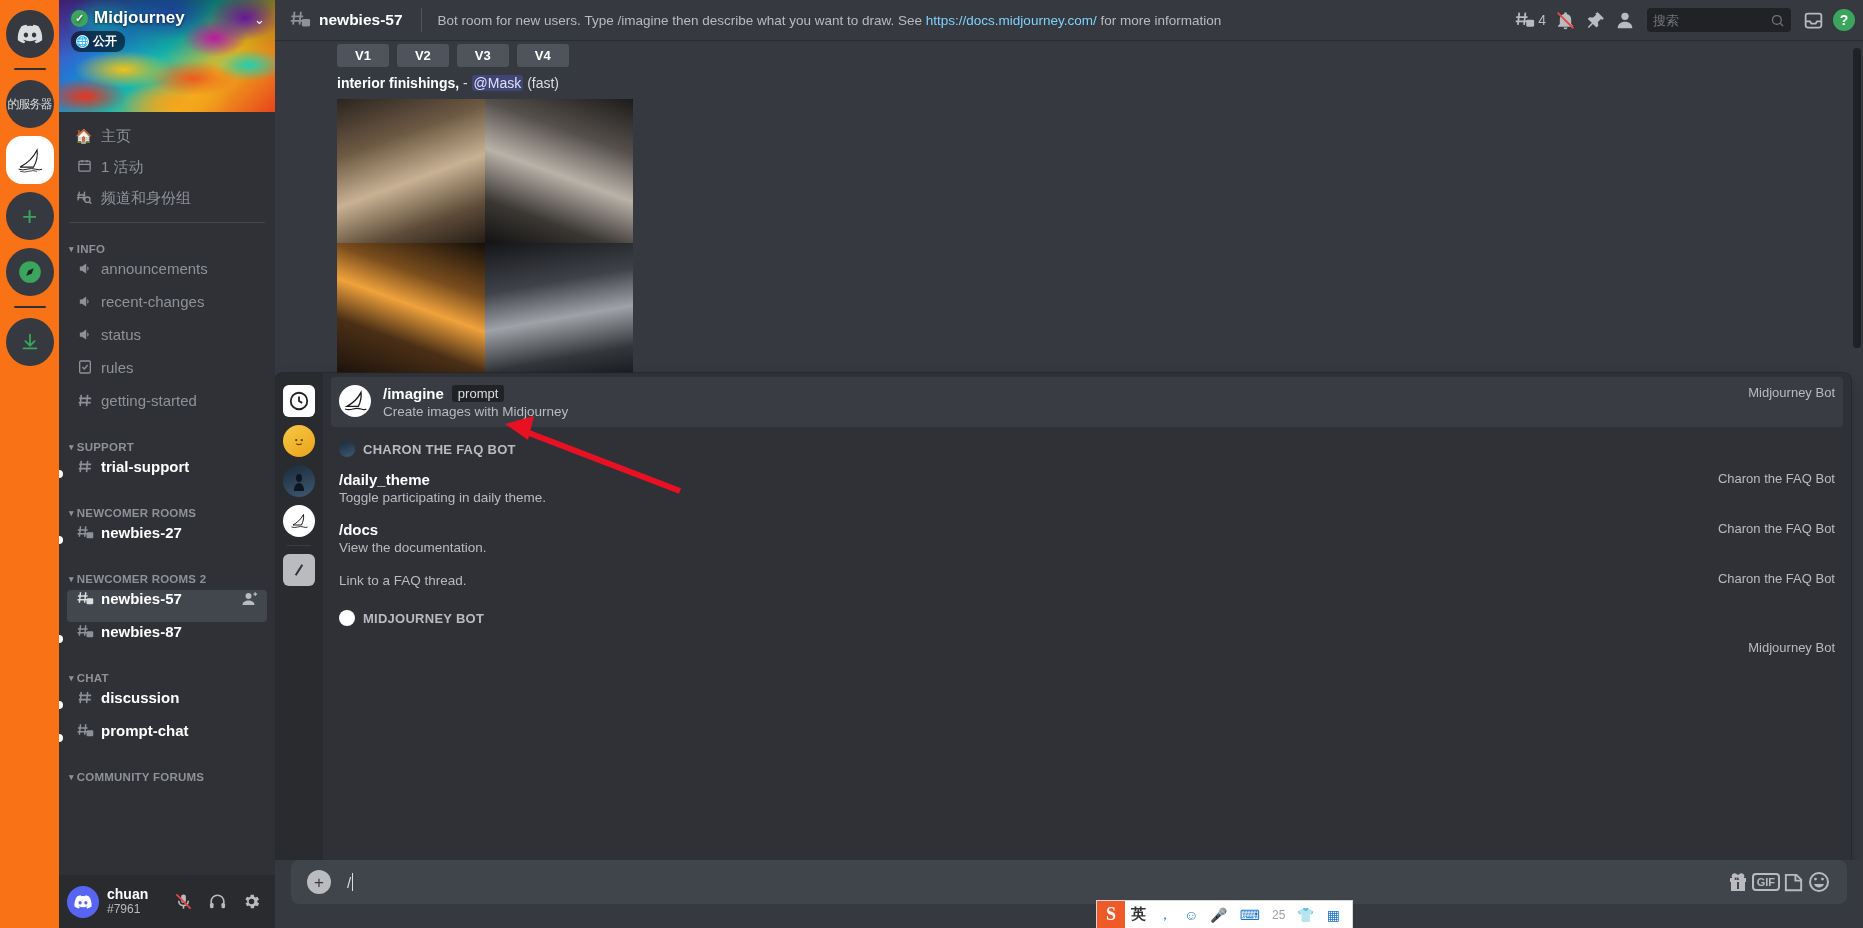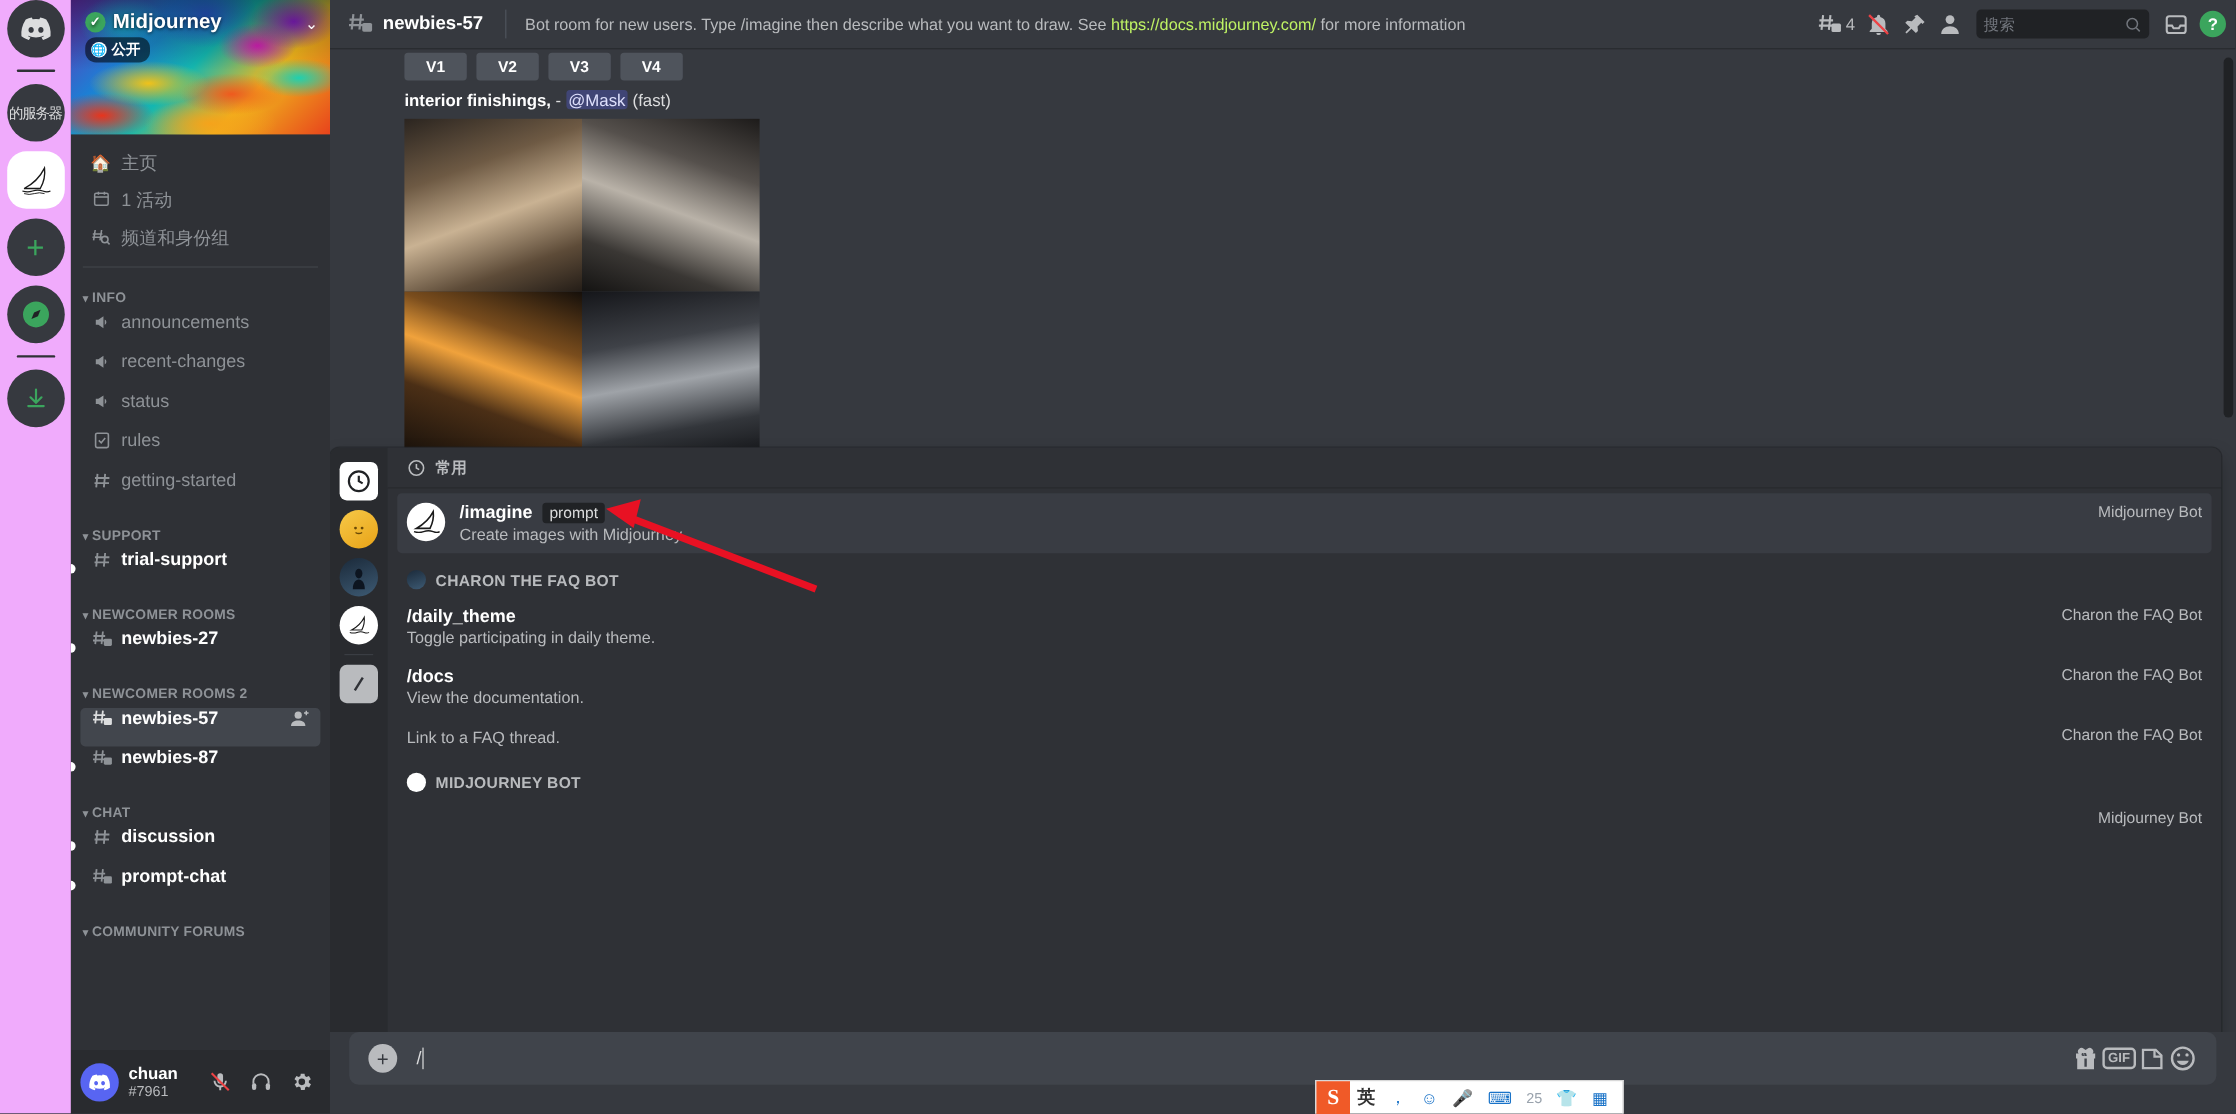--- a/index.html
+++ b/index.html
@@ -8,23 +8,23 @@
     background:#36393f;
     font-family:"Liberation Sans", sans-serif;
     font-size:15px;
     color:#dcddde;
     -webkit-font-smoothing:antialiased;
   }
   .app { display:flex; width:1863px; height:928px; }
 
   
   .rail {
-    width:59px; background:#f0abfc; flex-shrink:0;
+    width:59px; background:#f97316; flex-shrink:0;
     display:flex; flex-direction:column; align-items:center;
-    gap:8px; position:relative; z-index:6;
+    padding-top:10px; gap:8px; position:relative; z-index:6;
   }
   .pill {
     width:48px; height:48px; border-radius:50%;
     background:#36393f; display:flex; align-items:center; justify-content:center;
     color:#dcddde; cursor:pointer; position:relative; flex-shrink:0;
     font-size:13px; overflow:hidden;
   }
   .pill.active-sq { border-radius:16px; background:#fff; }
   .rail-sep { width:32px; height:2px; background:#2f3136; border-radius:1px; margin:2px 0; }
   .pill.green { color:#3ba55d; font-size:26px; line-height:1; }
@@ -116,21 +116,21 @@
     height:40px; flex-shrink:0; display:flex; align-items:center; gap:8px;
     padding:0 8px 0 14px; background:#36393f;
     box-shadow:0 1px 0 rgba(4,4,5,.2),0 1.5px 0 rgba(6,6,7,.05);
     position:relative; z-index:4;
   }
   .topbar-hash { color:#8e9297; display:flex; align-items:center; }
   .topbar-title { font-size:15.5px; font-weight:700; color:#fff; margin-right:2px; }
   .vsep { width:1px; height:24px; background:#4f545c; margin:0 8px; }
   .topic { font-size:13.5px; color:#b9bbbe; white-space:nowrap; overflow:hidden;
     text-overflow:ellipsis; flex:1; min-width:0; }
-  .topic a { color:#bef264; text-decoration:none; }
+  .topic a { color:#7dd3fc; text-decoration:none; }
   .tb-icons { margin-left:auto; display:flex; align-items:center; gap:2px; flex-shrink:0; }
   .tbi { height:32px; min-width:28px; padding:0 3px; display:flex; align-items:center;
     justify-content:center; color:#b9bbbe; cursor:pointer; border-radius:4px; gap:3px; }
   .thread-count { font-size:14px; color:#b9bbbe; }
   .search {
     width:144px; height:24px; background:#202225; border-radius:4px;
     display:flex; align-items:center; padding:0 6px; cursor:text; margin:0 6px;
   }
   .search input {
     flex:1; background:transparent; border:0; outline:none; color:#dcddde;
@@ -601,27 +601,20 @@
         </div>
         <div class="prail-sep"></div>
         <div class="prail-item sq" style="background:#b9bbbe;">
           <svg width="16" height="16" viewBox="0 0 24 24" stroke="#2f3136" stroke-width="3">
               <path d="M17 4L7 20"></path>
             </svg>
         </div>
       </div>
 
       <div class="pop-body">
-        <div class="pop-head">
-          <svg width="16" height="16" viewBox="0 0 24 24" fill="none" stroke="#b9bbbe" stroke-width="2">
-              <circle cx="12" cy="12" r="9"></circle>
-              <path d="M12 7v5l3.5 2"></path>
-            </svg>
-          <span class="pop-head-t">常用</span>
-        </div>
 
         <div class="pop-scroll">
 
           <div class="cmd hl">
             <div class="cmd-ico" style="background:#fff;">
               <svg width="32" height="32" viewBox="0 0 48 48">
                   <path d="M12 32 C19 28 28 21 33 11 C34 19 32 26 29 32 Z" fill="none" stroke="#1a1a1a" stroke-width="2"></path>
                   <path d="M9 36 q6 2 12 0 q6 -2 12 0 q5 2 8 0" fill="none" stroke="#1a1a1a" stroke-width="1.8"></path>
                 </svg>
             </div>

